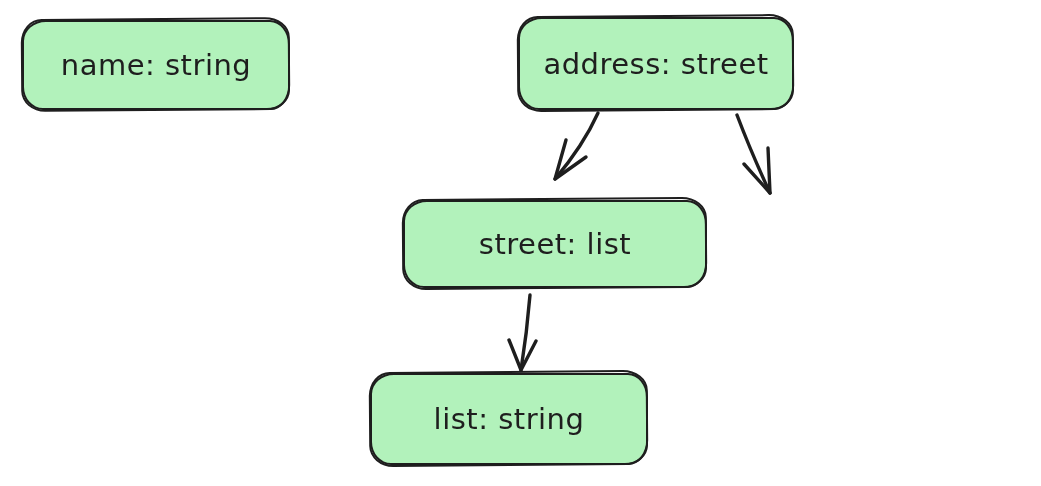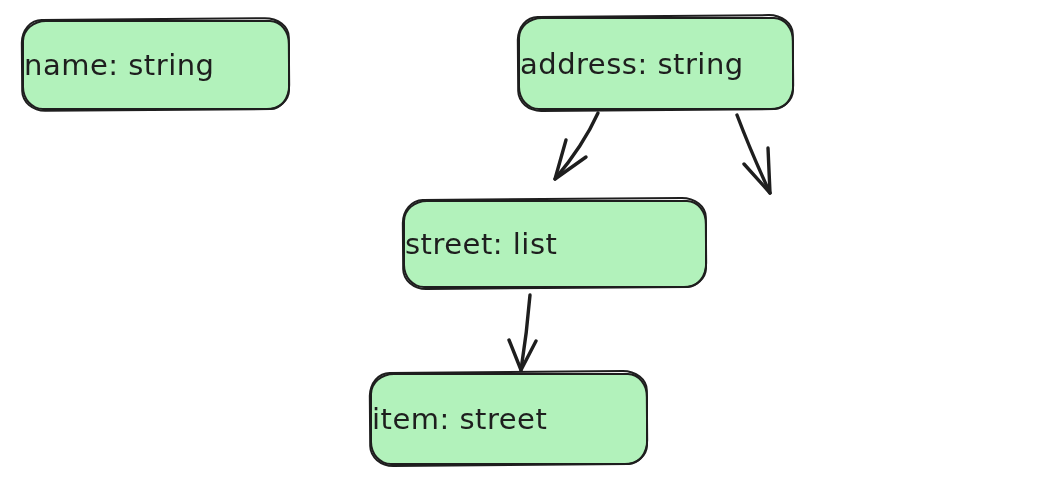--- a/index.html
+++ b/index.html
@@ -19,21 +19,21 @@
   .canvas {
     position: relative;
     width: 1041px; height: 486px;
     background: var(--bg);
   }
   
   .node {
     position: absolute;
     display: flex;
     align-items: center;
-    justify-content: flex-start;
+    justify-content: center;
     background: var(--fill);
     border: 2.6px solid var(--stroke);
     border-radius: 24px 20px 23px 21px / 21px 24px 20px 23px;
     color: var(--text);
     font-size: 29px;
     letter-spacing: 0.5px;
     cursor: default;
   }
   
   .node::before {
@@ -97,25 +97,25 @@
       <path d="M530 295 Q527 332 521 370"></path>
       <path d="M521 370 L509 340 M521 370 L536 341"></path>
     </g>
   </svg>
 
   <div class="node" id="node-name">
     <span class="label">name: string</span>
   </div>
 
   <div class="node" id="node-address">
-    <span class="label">address: string</span>
+    <span class="label">address: street</span>
   </div>
 
   <div class="node" id="node-street">
     <span class="label">street: list</span>
   </div>
 
 
   <div class="node" id="node-item">
-    <span class="label">item: street</span>
+    <span class="label">list: string</span>
   </div>
 
 </div>
 
 </body></html>

